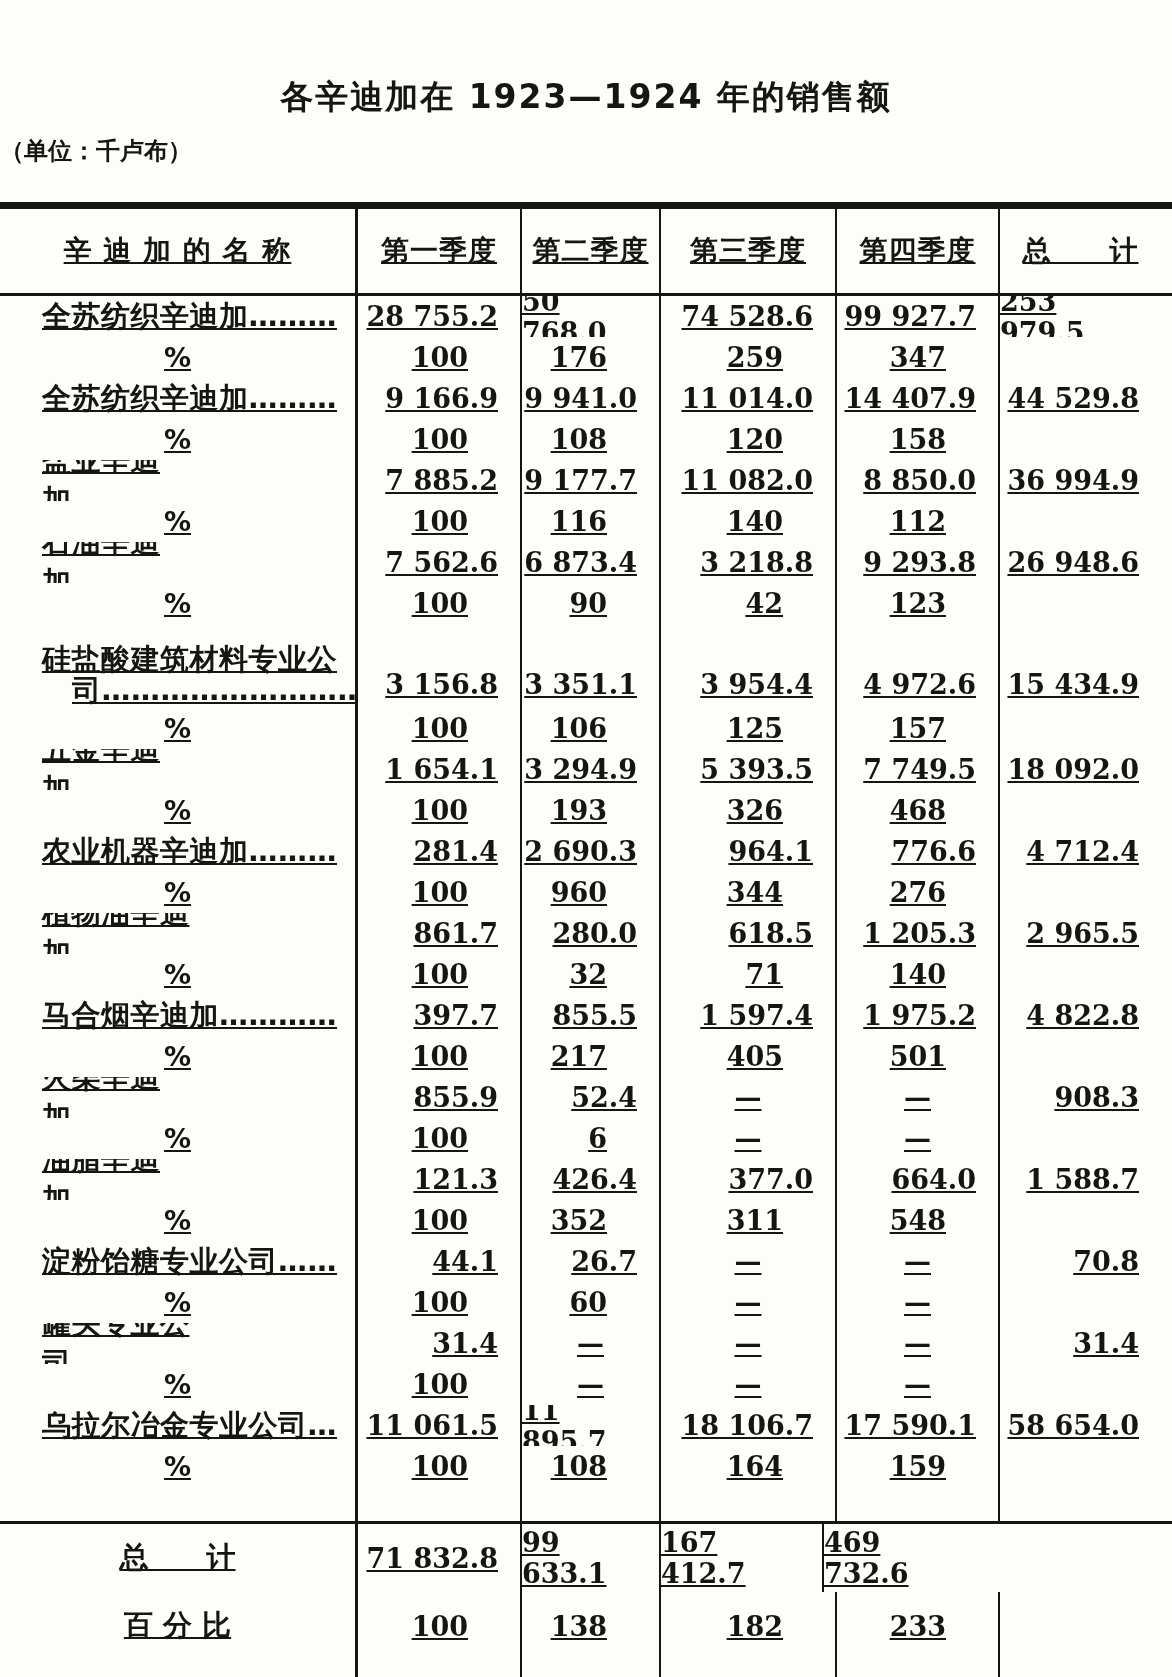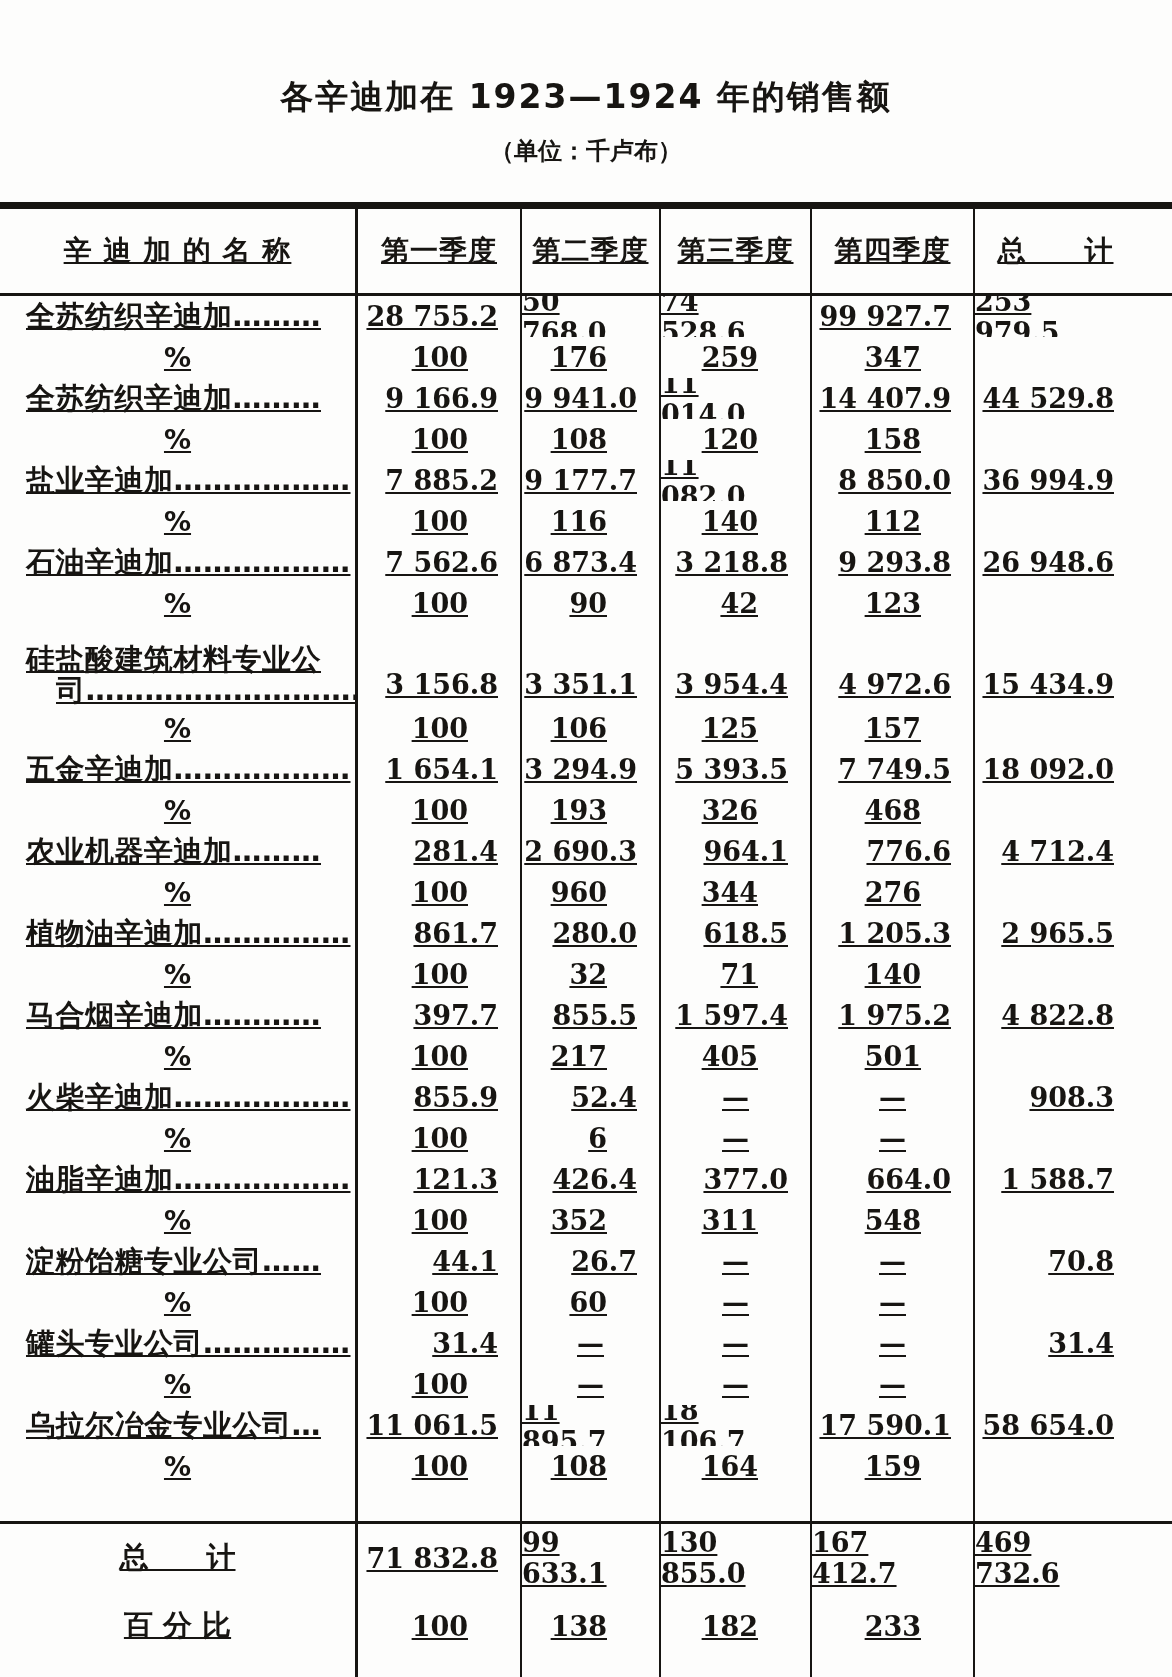--- a/index.html
+++ b/index.html
@@ -6,36 +6,36 @@
   html,body{margin:0;padding:0;background:#e8e8e8;}
   .page{
     width:1172px;height:1677px;background:var(--paper);color:var(--ink);
     font-family:"DejaVu Sans",sans-serif;overflow:hidden;margin:0 auto;position:relative;
   }
   .title{
     text-align:center;padding-top:76px;font-size:33px;line-height:42px;
     font-weight:700;letter-spacing:2px;
   }
   .subtitle{
-    text-align:center;margin-top:18px;font-size:24px;line-height:30px;font-weight:700;font-family:Liberation Serif, serif;
+    text-align:left;margin-top:18px;font-size:24px;line-height:30px;font-weight:700;font-family:Liberation Serif, serif;
   }
   .table{margin-top:36px;border-top:7px solid var(--ink);text-decoration:underline;}
   .trow{display:flex;align-items:stretch;}
   .cell{box-sizing:border-box;display:flex;align-items:center;overflow:hidden;}
   .name-col{width:355px;}
   .c0{width:165px;border-left:3px solid var(--ink);}
   .c1{width:139px;border-left:2px solid var(--ink);}
-  .c2{width:151px;border-left:2px solid var(--ink);}
+  .c2{width:176px;border-left:2px solid var(--ink);}
   .c3{width:163px;border-left:2px solid var(--ink);}
   .c4{width:163px;border-left:2px solid var(--ink);}
   .header{height:84px;border-bottom:3px solid var(--ink);}
   .header .cell{justify-content:center;font-size:28px;font-weight:700;letter-spacing:1px;}
   .value-row,.pct-row{height:41px;}
   .value-row.tall{height:84px;}
-  .name-cell{padding-left:26px;font-size:29px;font-weight:700;justify-content:flex-start;letter-spacing:0.5px;}
+  .name-cell{padding-left:42px;font-size:29px;font-weight:700;justify-content:flex-start;letter-spacing:0.5px;}
   .tall .name-cell{flex-direction:column;align-items:flex-start;justify-content:flex-end;padding-bottom:2px;}
   .name-line{line-height:31px;}
   .name-line2{padding-left:30px;}
   .num{font-family:"DejaVu Serif",serif;font-weight:700;font-size:27px;}
   .value-cell{justify-content:flex-end;padding-right:22px;}
   .tall .value-cell{align-items:flex-end;padding-bottom:8px;}
   .pct-cell{justify-content:flex-end;padding-right:52px;}
   .cell.dash{justify-content:center;padding-right:0;}
   .pct-label{justify-content:center;font-size:27px;font-weight:700;}
   .spacer-row{height:34px;}
@@ -295,21 +295,20 @@
           <div class="cell c2"></div>
           <div class="cell c3"></div>
           <div class="cell c4"></div>
         </div>
       </div>
     <div class="tfoot" id="tfoot">
         <div class="trow">
           <div class="cell name-col footer-label">总　　计</div>
           <div class="cell num c0 value-cell">71 832.8</div>
           <div class="cell num c1 value-cell">99 633.1</div>
-          <div class="cell num c2 value-cell">130 855.0</div>
           <div class="cell num c3 value-cell">167 412.7</div>
           <div class="cell num c4 value-cell">469 732.6</div>
         </div>
         <div class="trow">
           <div class="cell name-col footer-label">百 分 比</div>
           <div class="cell num c0 pct-cell">100</div>
           <div class="cell num c1 pct-cell">138</div>
           <div class="cell num c2 pct-cell">182</div>
           <div class="cell num c3 pct-cell">233</div>
           <div class="cell num c4 pct-cell"></div>

